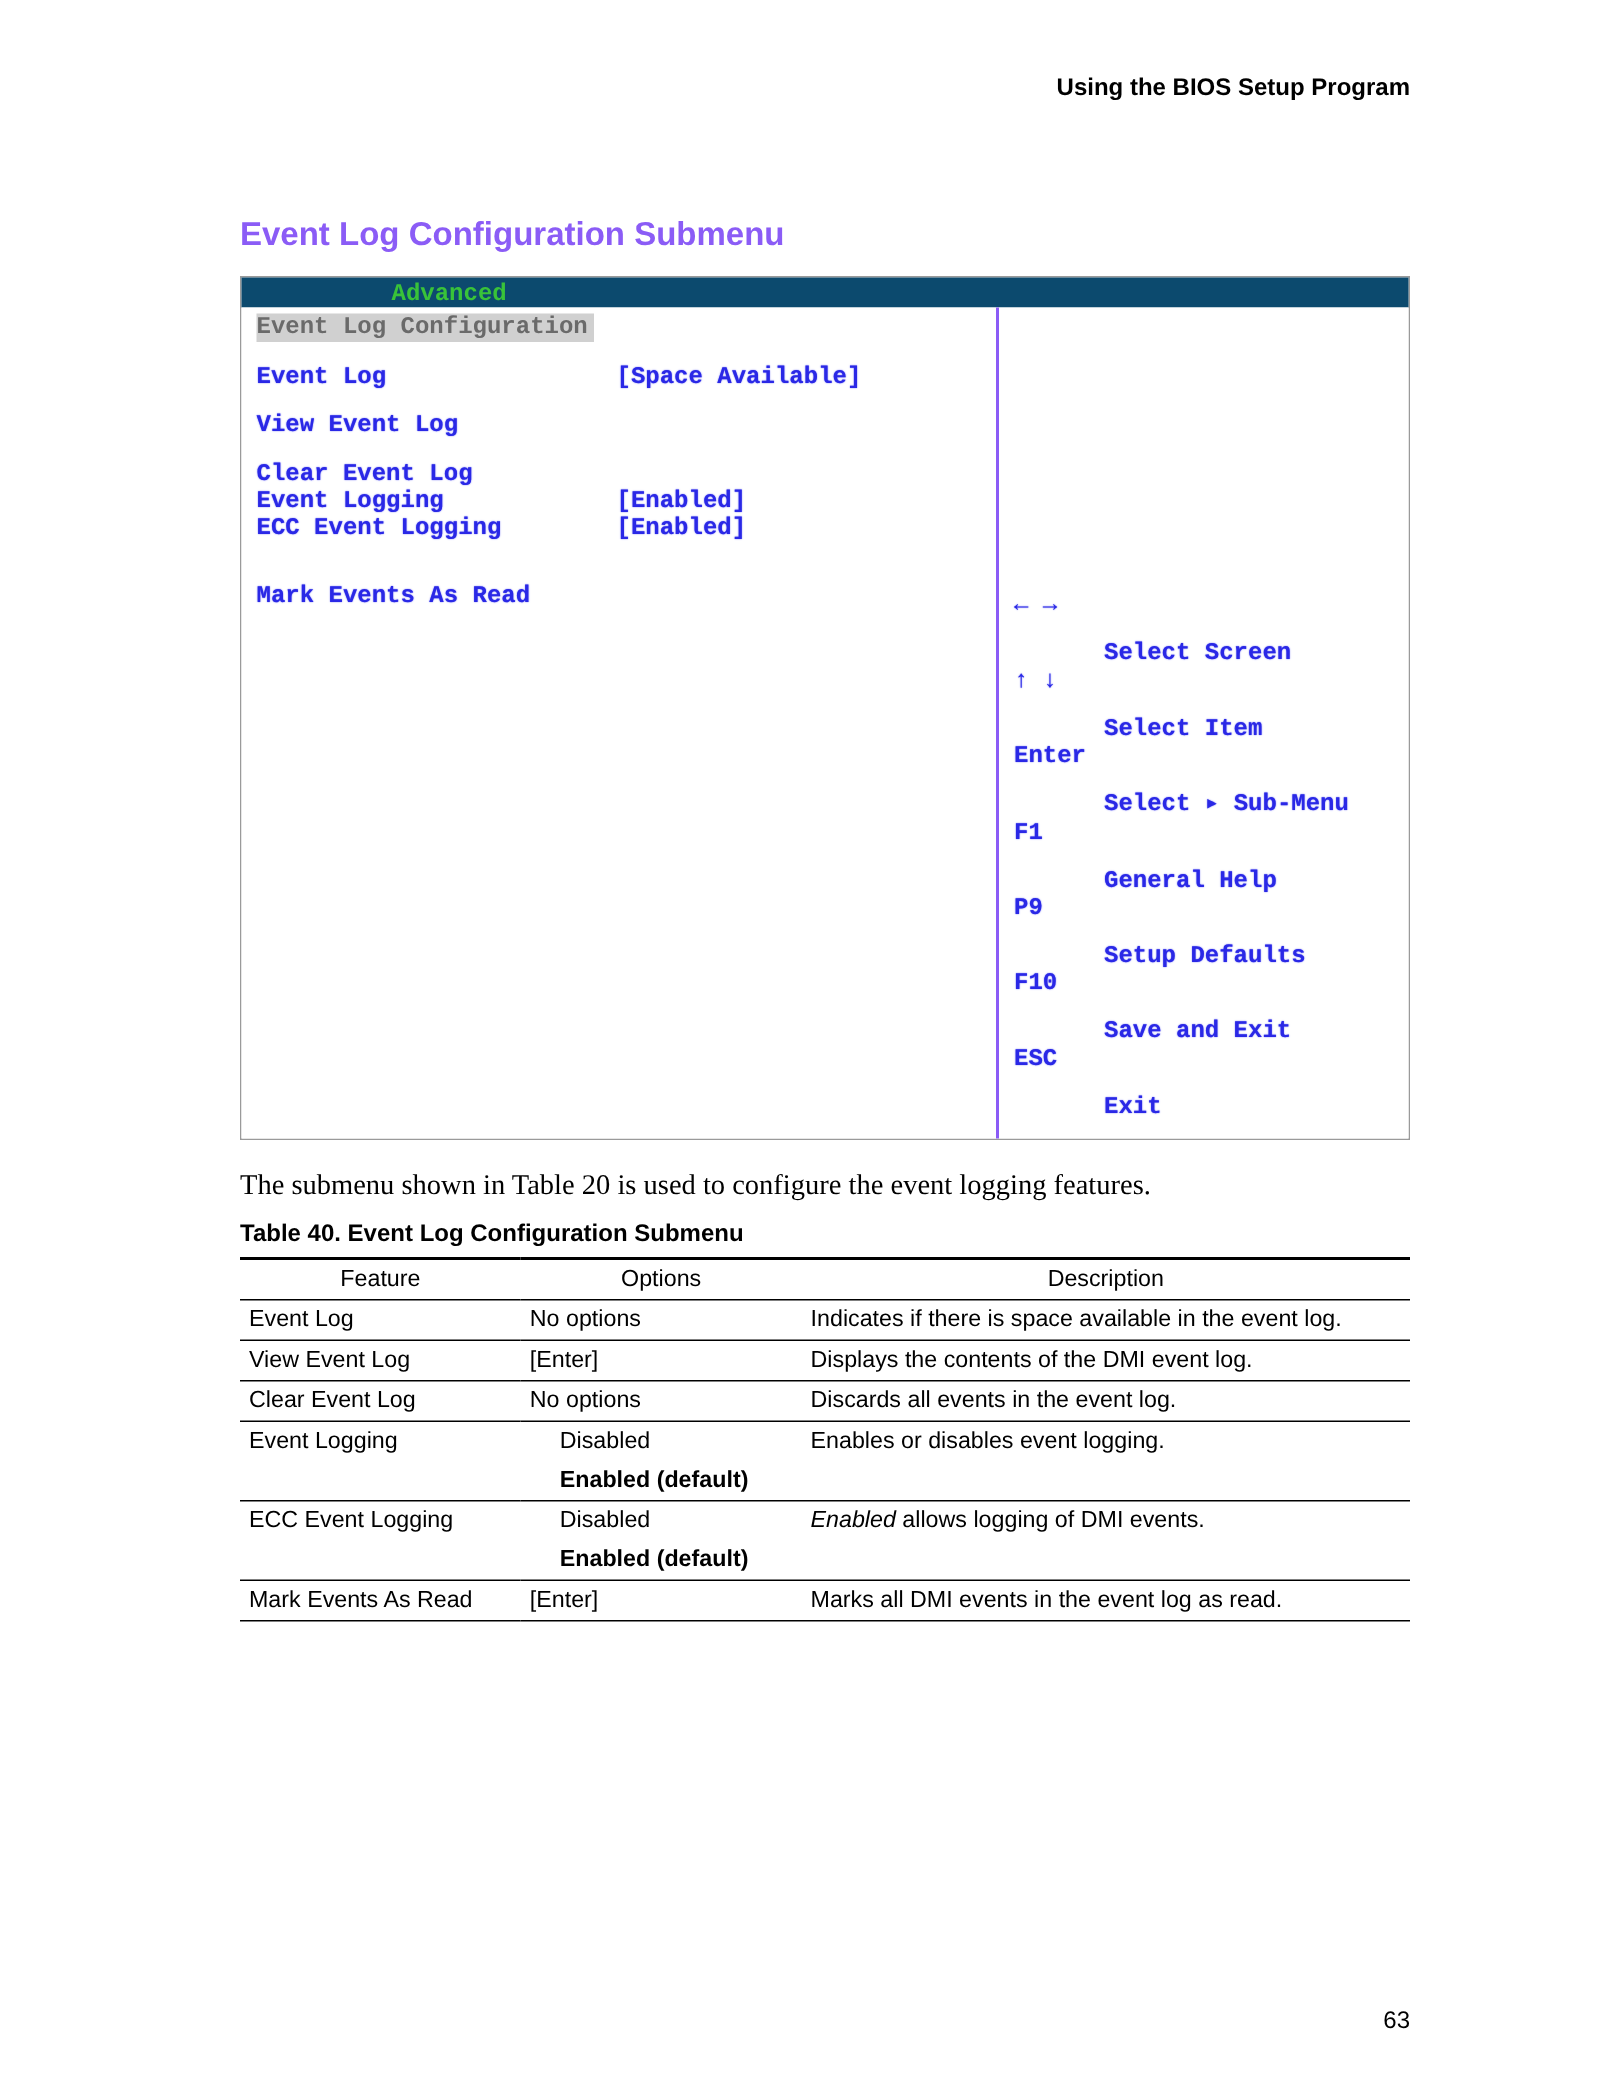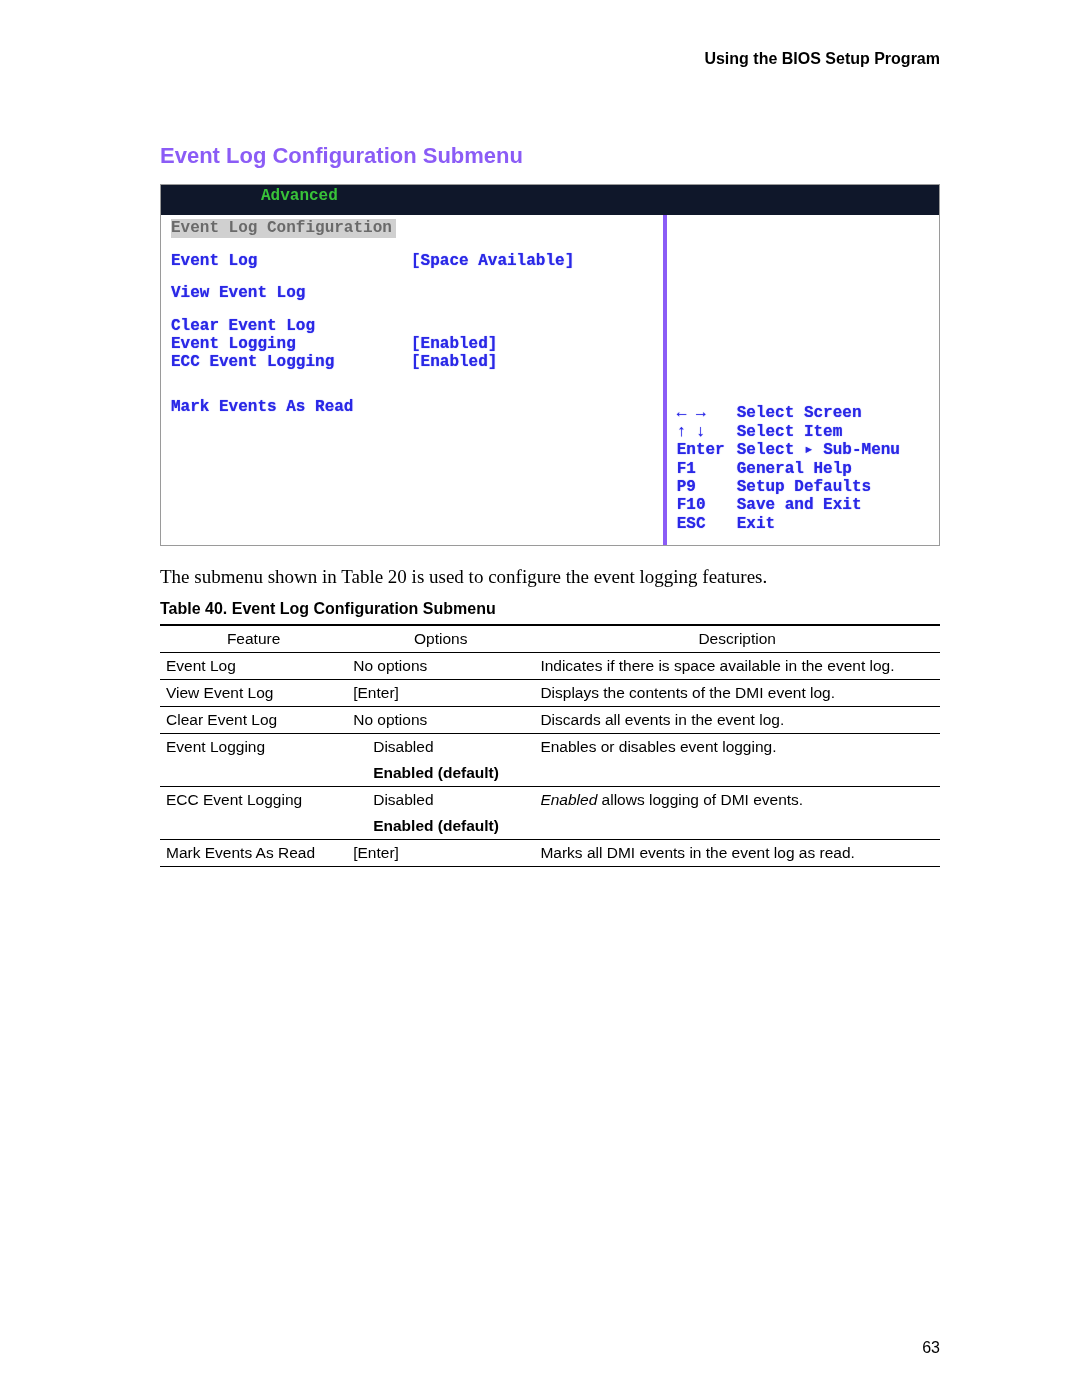--- a/index.html
+++ b/index.html
@@ -33,35 +33,35 @@
     width: 100%;
     border: 1px solid #9a9a9a;
     font-family: "Courier New", monospace;
     font-size: 16px;
     font-weight: bold;
     line-height: 1.15;
     box-sizing: border-box;
     margin-bottom: 20px;
   }
   .bios-menubar {
-    background: #0f172a;
-    padding: 2px 0 10px 100px;
+    background: #0c4a6e;
+    padding: 2px 0 0 100px;
   }
   .bios-menubar .tab {
     color: #39c339;
     display: inline-block;
   }
   .bios-body {
     display: flex;
     align-items: stretch;
     background: #fff;
   }
   .bios-left {
     flex: 1.05;
-    border-right: 4px solid #8b5cf6;
+    border-right: 2px solid #8b5cf6;
     padding: 4px 10px 12px 10px;
     box-sizing: border-box;
   }
   .bios-right {
     flex: 0.55;
     padding: 4px 10px 12px 10px;
     box-sizing: border-box;
   }
   .bios-row { display: flex; }
   .bios-col-label { flex: 0 0 240px; }
@@ -71,21 +71,21 @@
     text-shadow: 0 0 1px #5a5af0;
   }
   .highlighted {
     background: #d0d0d0;
     color: #6a6a6a;
     display: inline-block;
     padding-right: 4px;
   }
   .help-row { display:flex; }
   .help-key { flex:0 0 60px; }
-  .help-text { flex:1; }
+  .help-text { flex:1;margin-top:32px; }
   .body-text {
     font-family: "Times New Roman", Times, serif;
     font-size: 19px;
     margin-bottom: 12px;
   }
   .table-caption {
     font-weight: bold;
     font-size: 16px;
     margin-bottom: 6px;
   }

